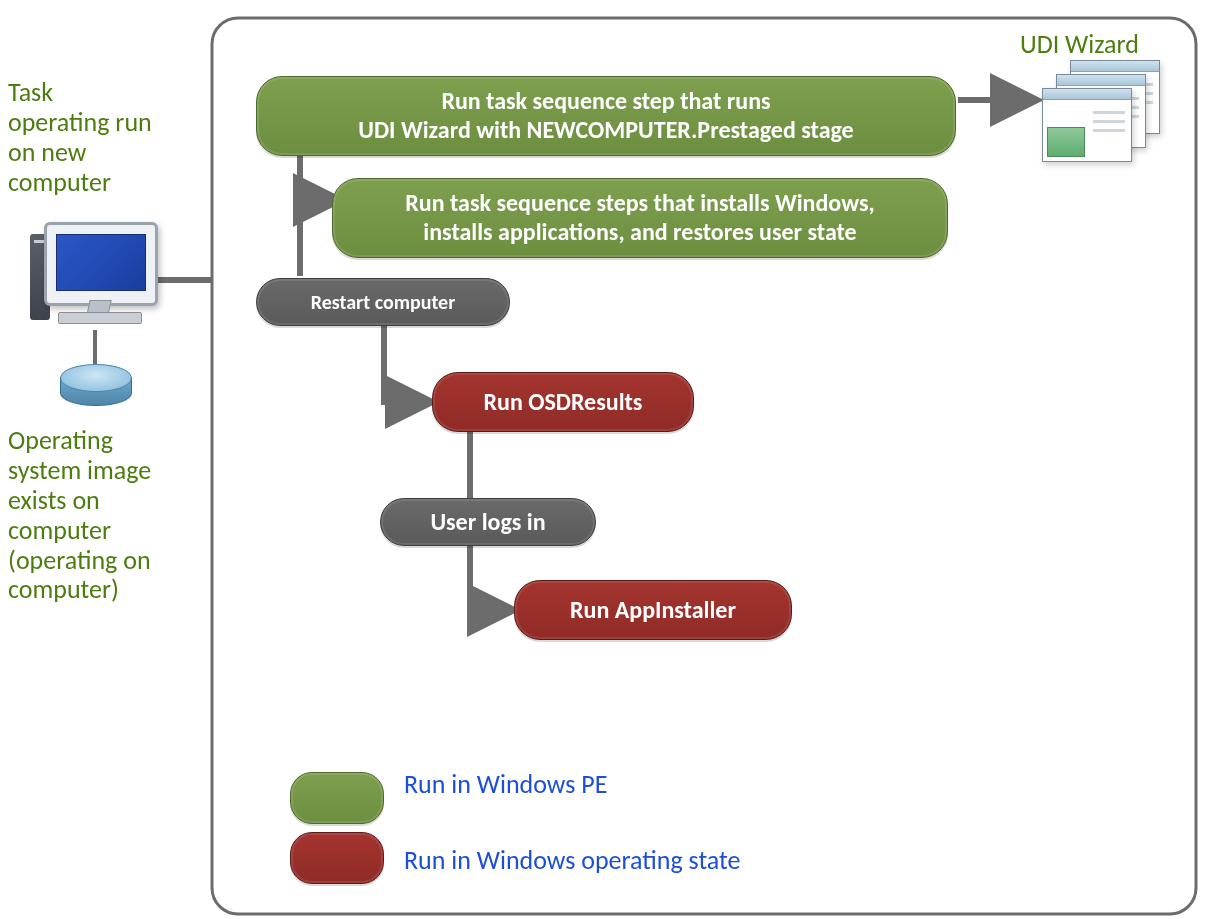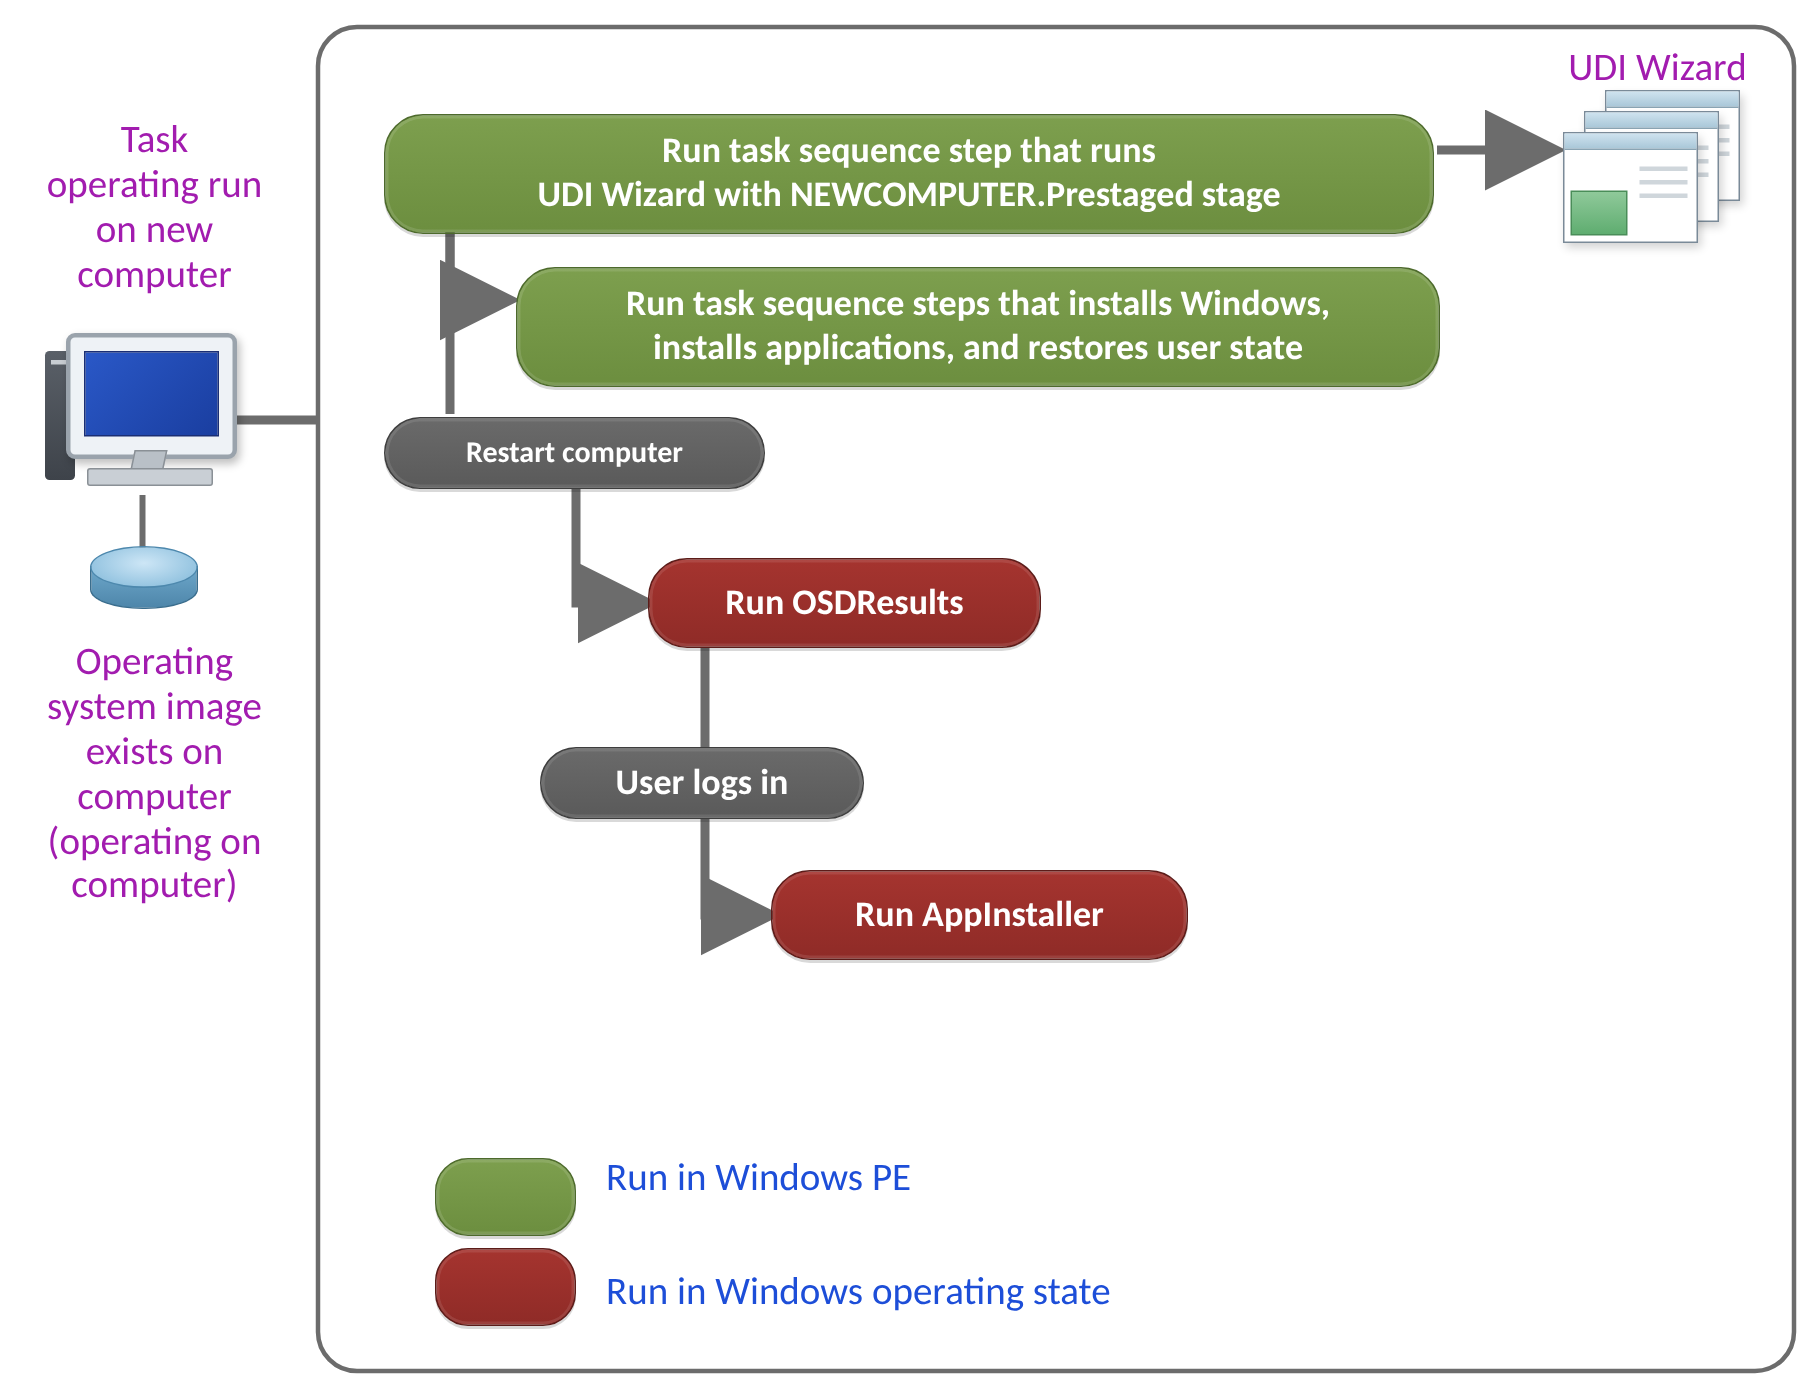--- a/index.html
+++ b/index.html
@@ -17,24 +17,23 @@
     height: 919px;
   }
   svg.overlay {
     position: absolute;
     left: 0; top: 0;
     width: 1210px; height: 919px;
     pointer-events: none;
   }
   .label {
     position: absolute;
-    text-align: center;
     line-height: 1.15;
     font-size: 26px;
-    color: #a21caf;
+    color: #4d7c0f;
   }
   .node {
     position: absolute;
     border-radius: 26px;
     color: #fff;
     font-weight: 700;
     font-size: 24px;
     display: flex;
     align-items: center;
     justify-content: center;
@@ -260,36 +259,36 @@
     </div>
   </div>
 
   <div class="node green" style="left:256px; top:60px; width:700px; height:80px;">
     <div>
       <div>Run task sequence step  that runs</div>
       <div>UDI Wizard with NEWCOMPUTER.Prestaged  stage</div>
     </div>
   </div>
 
-  <div class="node green" style="left:344px; top:162px; width:616px; height:80px;">
+  <div class="node green" style="left:332px; top:162px; width:616px; height:80px;">
     <div>
       <div>Run task sequence steps that installs Windows,</div>
       <div>installs applications, and restores user state</div>
     </div>
   </div>
 
   <div class="node gray" style="left:256px; top:278px; width:254px; height:48px; font-size:20px;">
     <span>Restart computer</span>
   </div>
 
   <div class="node red" style="left:432px; top:372px; width:262px; height:60px;">
     <span>Run OSDResults</span>
   </div>
 
-  <div class="node gray" style="left:360px; top:498px; width:216px; height:48px;">
+  <div class="node gray" style="left:380px; top:498px; width:216px; height:48px;">
     <span>User logs in</span>
   </div>
 
   <div class="node red" style="left:514px; top:580px; width:278px; height:60px;">
     <span>Run AppInstaller</span>
   </div>
 
   <div class="node green legend-swatch" style="left:290px; top:756px; width:94px; height:52px;"></div>
   <div class="legend-text" style="left:404px; top:768px;">Run in Windows  PE</div>
 

